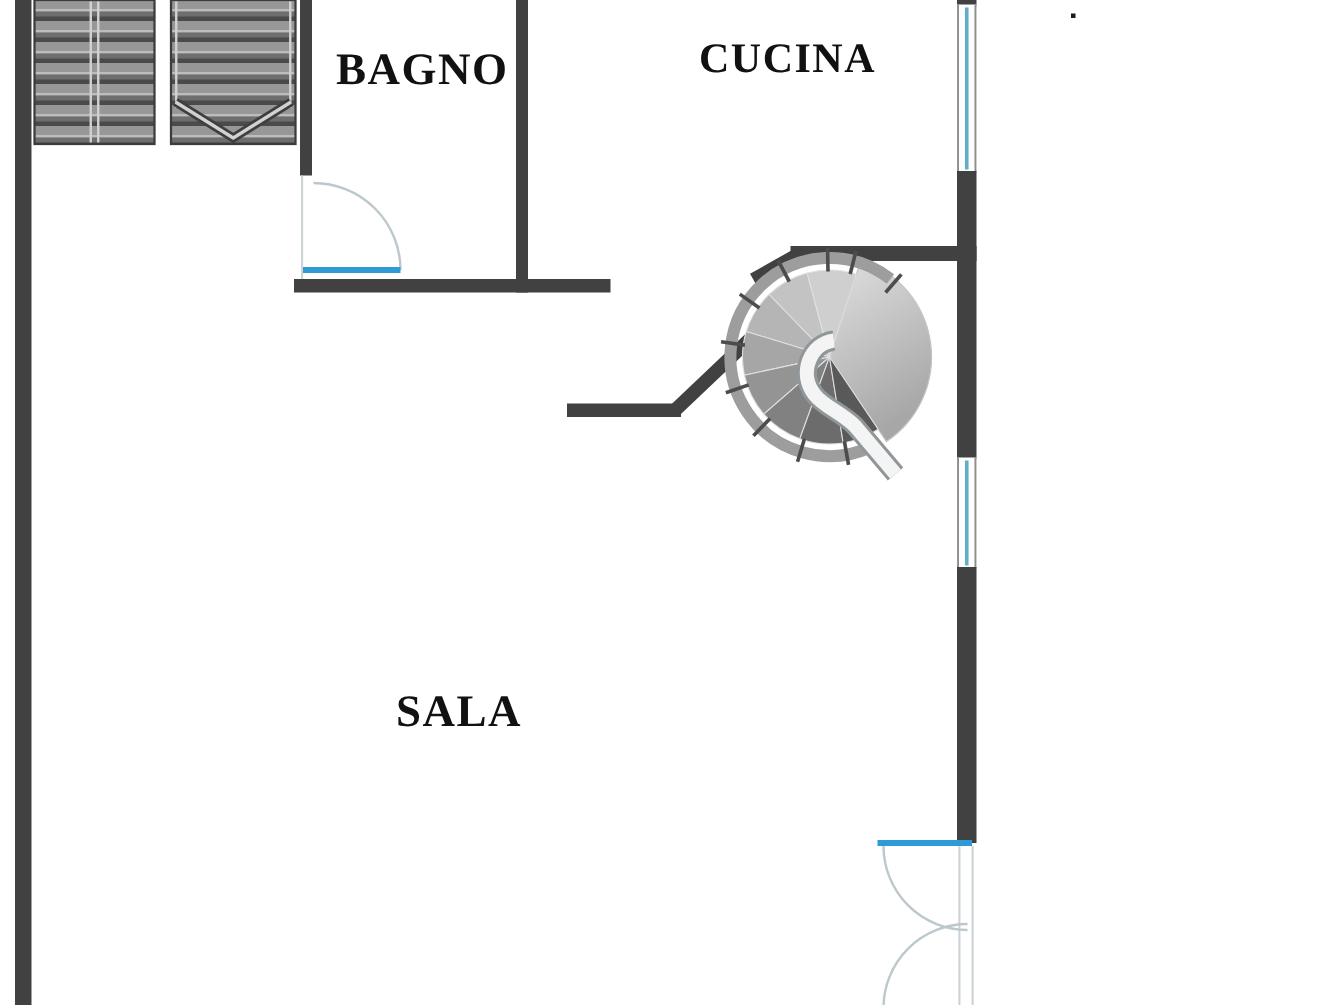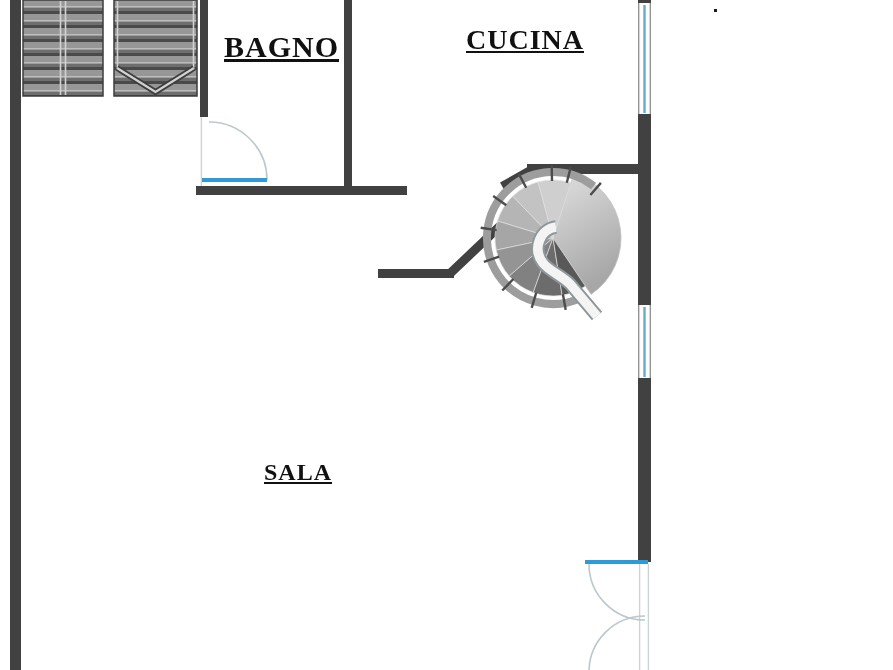--- a/index.html
+++ b/index.html
@@ -21,25 +21,25 @@
   .tick{stroke:#4c4c4c;stroke-width:2.4;}
   .wedge{stroke:#e0e0e0;stroke-width:0.7;}
   .stair-edge{stroke:#3c3c3c;stroke-width:1.5;}
   .stringer{stroke:#d2d2d2;stroke-width:1.6;}
   .vline-case{stroke:#3f3f3f;stroke-width:6;fill:none;}
   .vline{stroke:#d2d2d2;stroke-width:2.2;fill:none;}
   .rail-case{stroke:#90979a;stroke-width:13.5;fill:none;stroke-linejoin:round;}
   .rail{stroke:#f4f4f4;stroke-width:9.5;fill:none;stroke-linejoin:round;}
   .room-label{
     position:absolute;font-weight:bold;color:var(--label-text,#111);
-    letter-spacing:1px;white-space:nowrap;line-height:1;text-decoration:underline;
+    letter-spacing:1px;white-space:nowrap;line-height:1;
   }
   .label-bagno{left:224px;top:32px;font-size:30px;}
   .label-cucina{left:466px;top:26px;font-size:28px;text-align:center;}
-  .label-sala{left:264px;top:460px;font-size:24px;}
+  .label-sala{left:264px;top:460px;font-size:30px;}
   .artifact-dot{position:absolute;left:714px;top:9px;width:3px;height:3px;background:#1a1a1a;}
 </style>
 </head>
 <body>
 
 <div class="canvas">
   <svg width="893" height="670" viewBox="0 0 893 670">
     <defs>
       <pattern id="treads" width="14" height="14" patternUnits="userSpaceOnUse">
         <rect width="14" height="14" fill="#6e6e6e"></rect>

